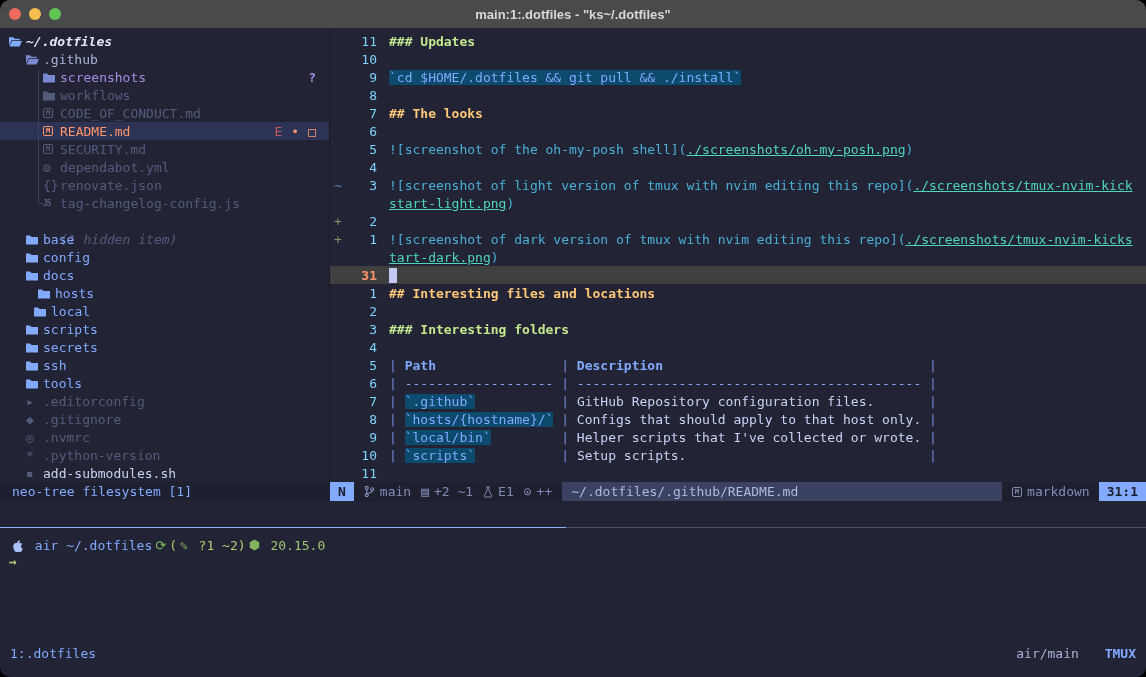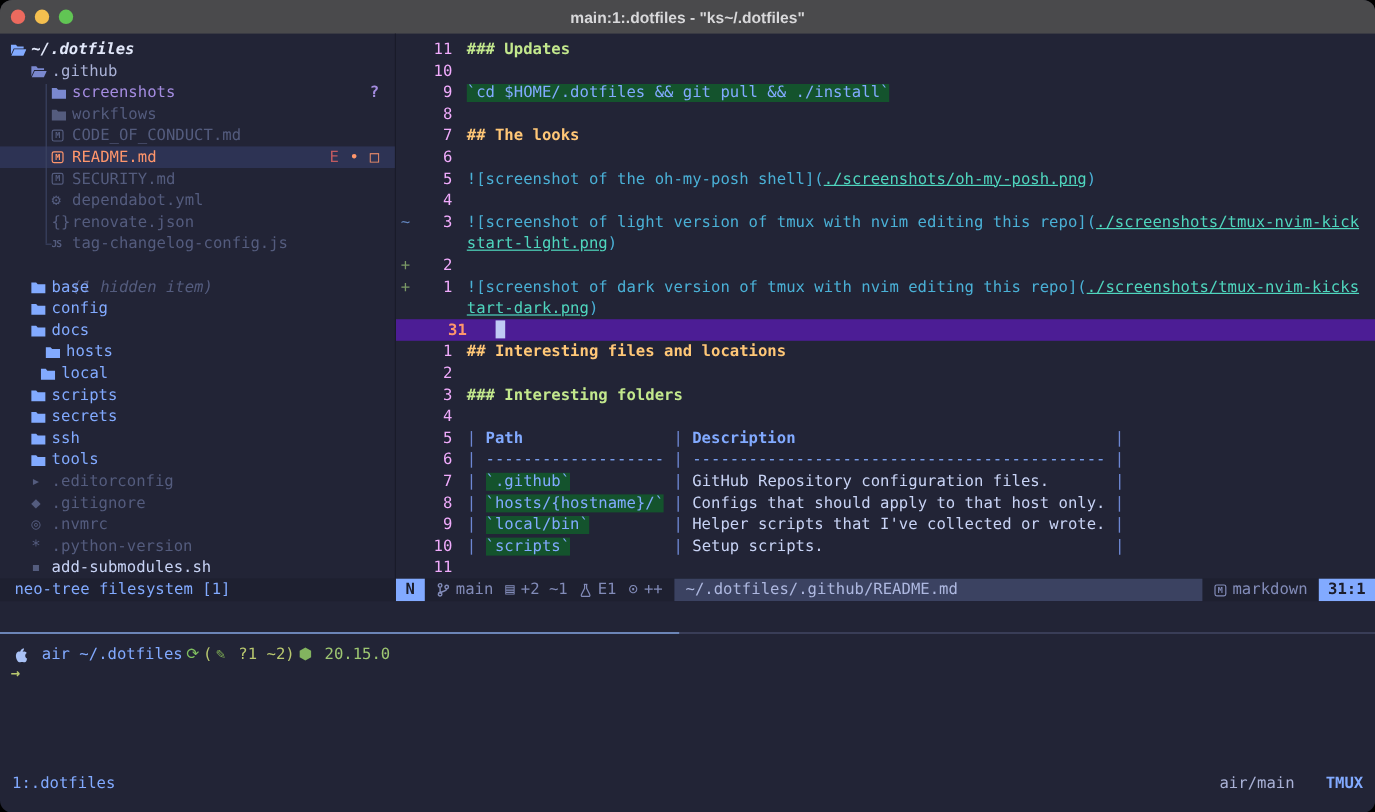--- a/index.html
+++ b/index.html
@@ -35,31 +35,31 @@
   .badges{margin-left:auto;padding-right:13px;display:flex;gap:9px;align-items:center;}
   .bE{color:#c05a60;}.bDot{color:#ff966c;}.bSq{color:#ff966c;}.bQ{color:#a48ce0;font-weight:bold;}
   .guide-v{position:absolute;width:1px;background:#3b4261;}
   .guide-h{position:absolute;height:1px;background:#3b4261;}
   .mdbox{display:inline-block;font-size:7px;line-height:8px;border:1px solid currentColor;border-radius:2px;
     padding:0 2px;font-weight:bold;}
   .jsbox{font-size:8px;font-weight:bold;letter-spacing:-1px;}
   
   .editor{flex:1;min-width:0;padding-top:4px;overflow:hidden;}
   .eline{height:18px;display:flex;align-items:center;white-space:pre;}
-  .eline.cur{background:#4c1d95;gap:12px;}
+  .eline.cur{background:#404040;}
   .esign{width:13px;padding-left:4px;flex:none;}
   .s-add{color:#7a9865;}
   .s-ch{color:#6183bb;}
-  .enum{width:30px;flex:none;text-align:right;color:#f0abfc;}
+  .enum{width:30px;flex:none;text-align:right;color:#7dd3fc;}
   .cur .enum{color:#ff966c;font-weight:bold;}
   .etxt{padding-left:12px;}
   .cursorblk{display:inline-block;width:8px;height:15px;background:#c0caf5;vertical-align:-3px;}
   .h2{color:#ffc777;font-weight:bold;}
   .h3{color:#c3e88d;font-weight:bold;}
-  .code{color:#82aaff;background:#14532d;}
+  .code{color:#82aaff;background:#0c4a6e;}
   .lnk{color:#4ab0d6;}
   .url{color:#4fd6be;text-decoration:underline;}
   .tp{color:#6d87d3;}
   .th{color:#82aaff;font-weight:bold;}
   .td{color:#82aaff;}
   
   .statusline{height:19px;background:#1e2030;display:flex;align-items:center;flex:none;overflow:hidden;}
   .neo-status{width:330px;flex:none;box-sizing:border-box;padding-left:12px;color:#82aaff;}
   .sl-mode{background:#82aaff;color:#1b1d2b;font-weight:bold;padding:0 8px;height:100%;
     display:flex;align-items:center;flex:none;}

